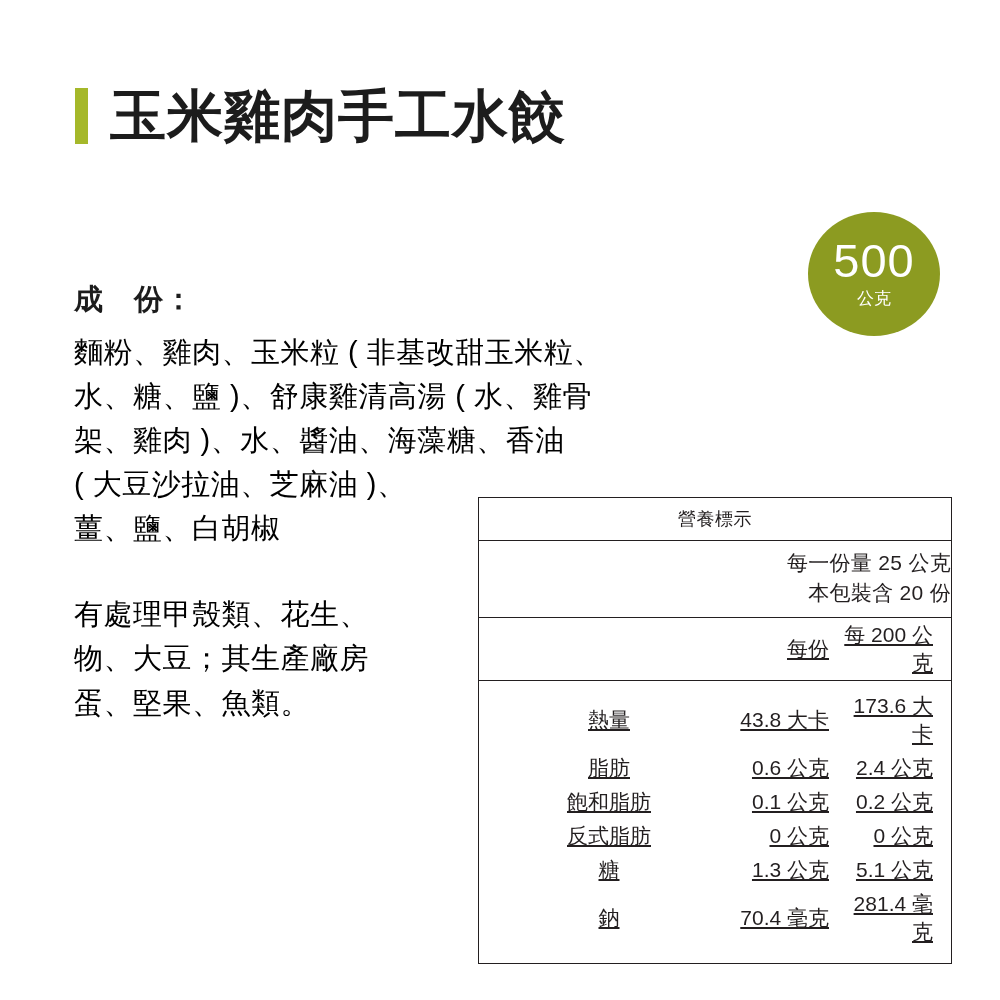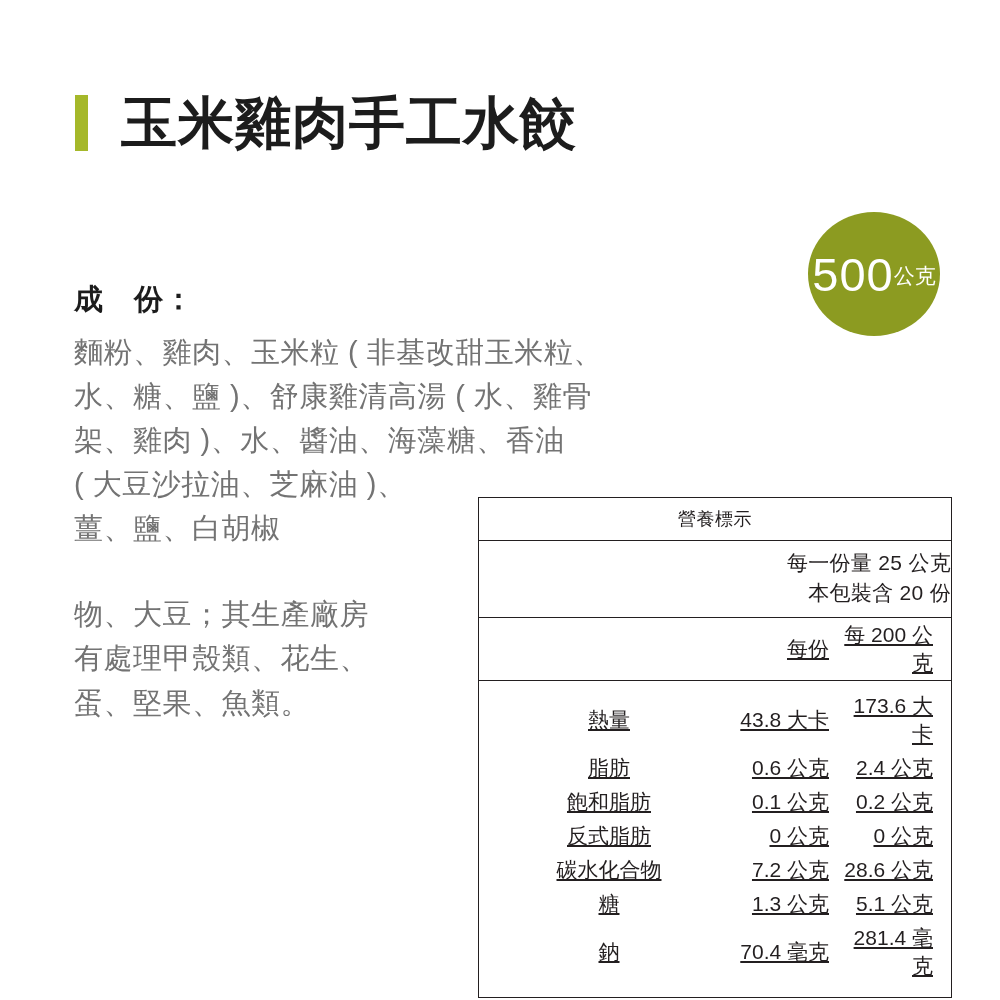--- a/index.html
+++ b/index.html
@@ -13,24 +13,23 @@
     font-family: "Liberation Sans", "DejaVu Sans", sans-serif;
     color: #231f20;
     position: relative;
     overflow: hidden;
   }
 
   
   .title-row {
     position: absolute;
     left: 75px;
-    top: 95px;
+    top: 88px;
     display: flex;
     align-items: center;
-    gap: 11px;
   }
   .title-bar {
     width: 13px;
     height: 56px;
     background: #a5b82a;
     margin-right: 22px;
     flex: none;
   }
   .title-text {
     font-size: 56px;
@@ -45,31 +44,31 @@
   .badge {
     position: absolute;
     left: 808px;
     top: 212px;
     width: 132px;
     height: 124px;
     border-radius: 50%;
     background: #8c9b21;
     color: #ffffff;
     display: flex;
-    flex-direction: row;
+    flex-direction: column;
     align-items: center;
     justify-content: center;
   }
   .badge-number {
     font-size: 47px;
     line-height: 1;
     letter-spacing: 1px;
   }
   .badge-unit {
-    font-size: 21px;
+    font-size: 17px;
     line-height: 1.3;
     margin-top: 4px;
   }
 
   
   .left-col {
     position: absolute;
     left: 74px;
     top: 272px;
     width: 620px;
@@ -79,21 +78,21 @@
     font-size: 29px;
     font-weight: 700;
     letter-spacing: 1px;
     margin: 0 0 10px 0;
     color: #1c1c1c;
   }
   .body-text {
     font-size: 29px;
     line-height: 1.52;
     margin: 0;
-    color: #737373;
+    color: #000000;
     letter-spacing: 0.5px;
   }
   .body-text .ln { display: block; white-space: nowrap; }
 
   .allergen-block {
     margin-top: 42px;
     width: 380px;
   }
   .allergen-block .body-text .ln { white-space: nowrap; }
 
@@ -178,22 +177,22 @@
       <span class="ln">麵粉、雞肉、玉米粒 ( 非基改甜玉米粒、</span>
       <span class="ln">水、糖、鹽 )、舒康雞清高湯 ( 水、雞骨</span>
       <span class="ln">架、雞肉 )、水、醬油、海藻糖、香油</span>
       <span class="ln">( 大豆沙拉油、芝麻油 )、</span>
       <span class="ln">薑、鹽、白胡椒</span>
     </p>
   </div>
 
   <div class="allergen-block">
     <p class="body-text">
+      <span class="ln">有處理甲殼類、花生、</span>
       <span class="ln">物、大豆；其生產廠房</span>
-      <span class="ln">有處理甲殼類、花生、</span>
       <span class="ln">蛋、堅果、魚類。</span>
     </p>
   </div>
 
 </div>
 
 <div class="nutrition">
   <div class="nutri-title">營養標示</div>
   <div class="rule"></div>
   <div class="serving">
@@ -227,25 +226,20 @@
         <tr class="indent">
           <td class="c-name">飽和脂肪</td>
           <td class="c-per">0.1 公克</td>
           <td class="c-100">0.2 公克</td>
         </tr>
         <tr class="indent">
           <td class="c-name">反式脂肪</td>
           <td class="c-per">0 公克</td>
           <td class="c-100">0 公克</td>
         </tr>
-        <tr>
-          <td class="c-name">碳水化合物</td>
-          <td class="c-per">7.2 公克</td>
-          <td class="c-100">28.6 公克</td>
-        </tr>
         <tr class="indent">
           <td class="c-name">糖</td>
           <td class="c-per">1.3 公克</td>
           <td class="c-100">5.1 公克</td>
         </tr>
         <tr>
           <td class="c-name">鈉</td>
           <td class="c-per">70.4 毫克</td>
           <td class="c-100">281.4 毫克</td>
         </tr>

